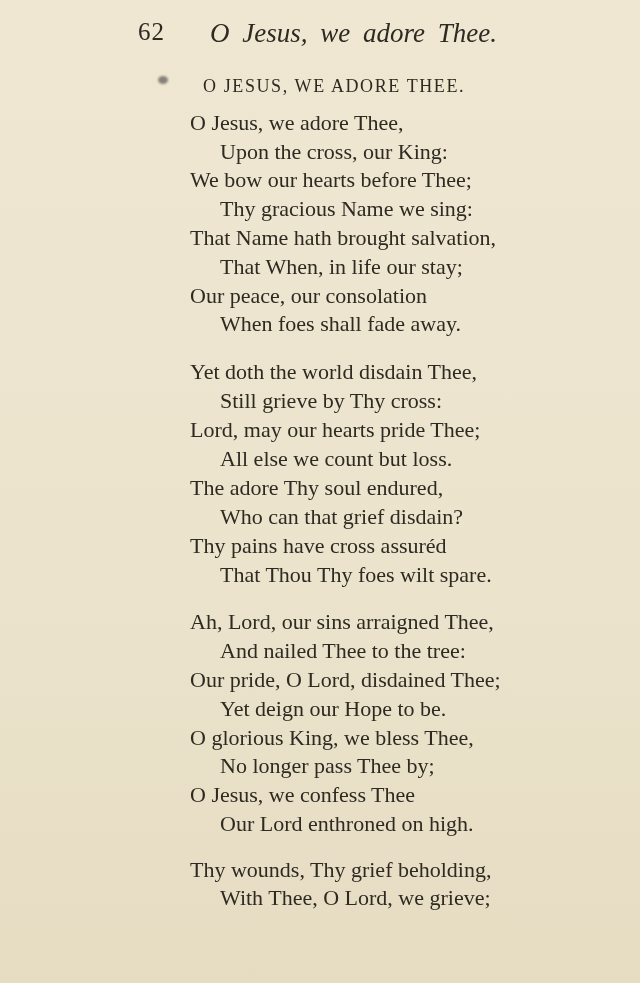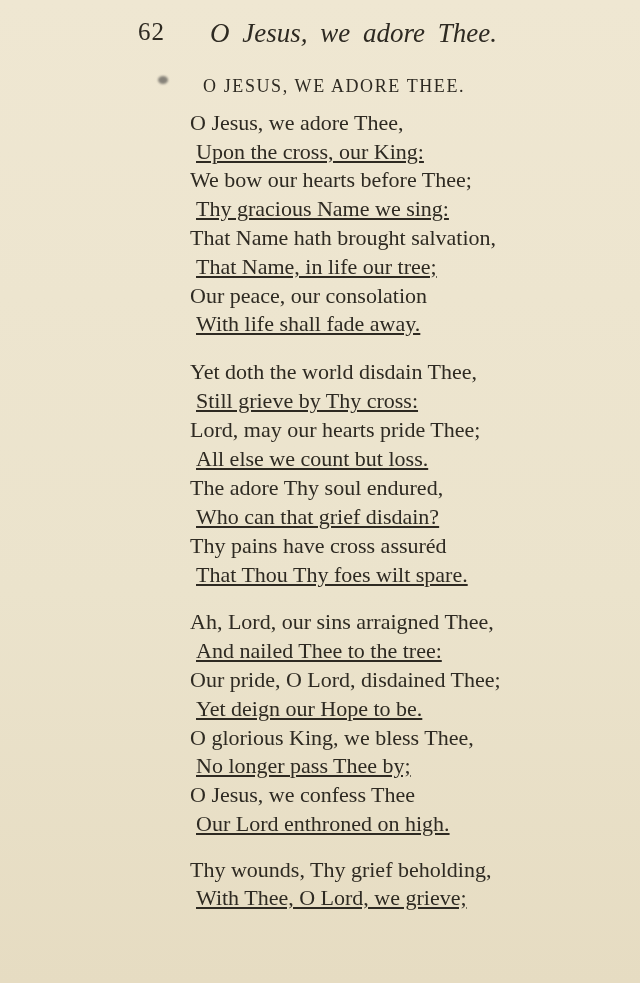--- a/index.html
+++ b/index.html
@@ -69,21 +69,21 @@
     left: 0;
     width: 640px;
   }
   .line {
     position: absolute;
     white-space: nowrap;
     font-size: 22px;
     line-height: 28px;
   }
   .line.outer { left: 190px; }
-  .line.inner { left: 196px; text-decoration: underline; }
+  .line.inner { left: 220px; }
 </style>
 </head>
 <body>
 
 <div class="page">
 
   <div class="running-head">
     <span class="page-number">62</span>
     <span class="running-title">O Jesus, we adore Thee.</span>
   </div>
@@ -91,23 +91,23 @@
   <div class="smudge"></div>
 
   <div class="hymn-title">O JESUS, WE ADORE THEE.</div>
 
   <div class="stanza">
     <div class="line outer" style="top:109px">O Jesus, we adore Thee,</div>
     <div class="line inner" style="top:138px">Upon the cross, our King:</div>
     <div class="line outer" style="top:166px">We bow our hearts before Thee;</div>
     <div class="line inner" style="top:195px">Thy gracious Name we sing:</div>
     <div class="line outer" style="top:224px">That Name hath brought salvation,</div>
-    <div class="line inner" style="top:253px">That Name, in life our tree;</div>
+    <div class="line inner" style="top:253px">That When, in life our stay;</div>
     <div class="line outer" style="top:282px">Our peace, our consolation</div>
-    <div class="line inner" style="top:310px">With life shall fade away.</div>
+    <div class="line inner" style="top:310px">When foes shall fade away.</div>
   </div>
 
   <div class="stanza">
     <div class="line outer" style="top:358px">Yet doth the world disdain Thee,</div>
     <div class="line inner" style="top:387px">Still grieve by Thy cross:</div>
     <div class="line outer" style="top:416px">Lord, may our hearts pride Thee;</div>
     <div class="line inner" style="top:445px">All else we count but loss.</div>
     <div class="line outer" style="top:474px">The adore Thy soul endured,</div>
     <div class="line inner" style="top:503px">Who can that grief disdain?</div>
     <div class="line outer" style="top:532px">Thy pains have cross assuréd</div>

